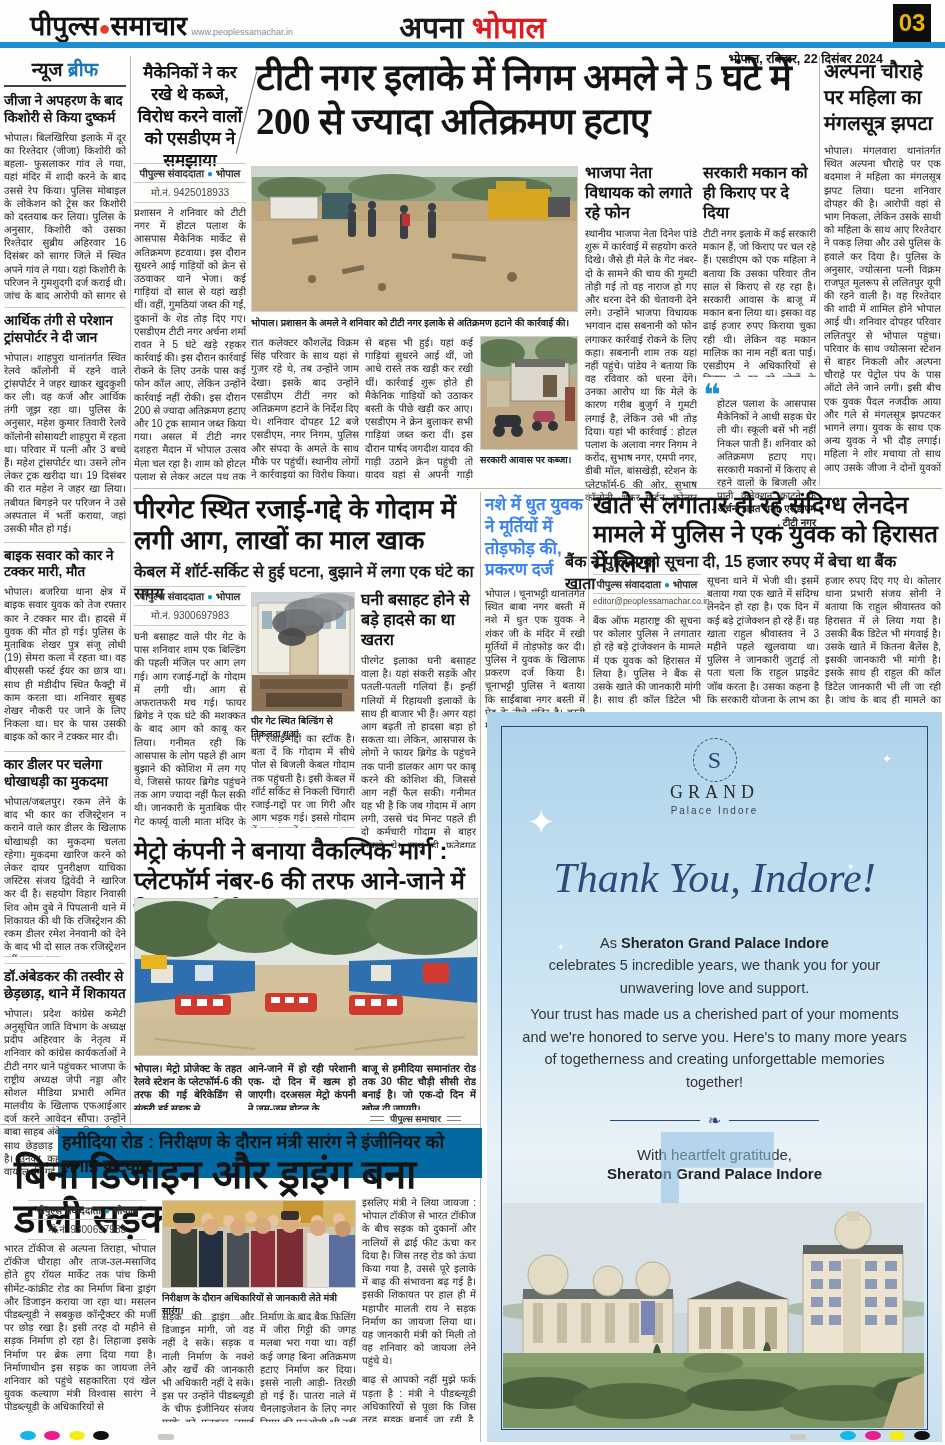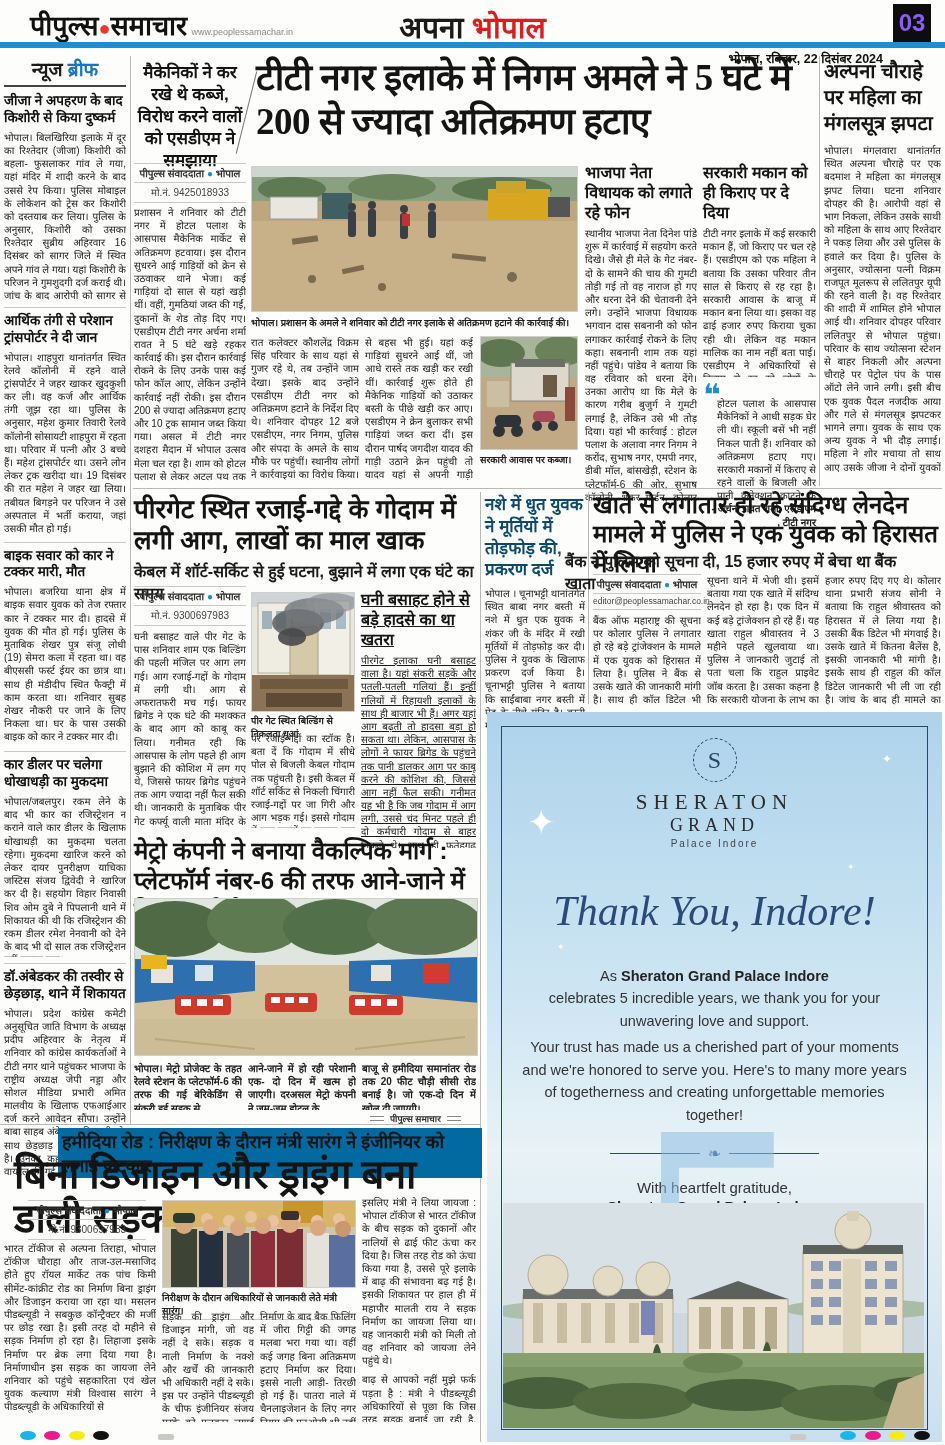--- a/index.html
+++ b/index.html
@@ -10,39 +10,39 @@
   .rule-h { position:absolute; background:#b9b9b6; height:1px; }
   .rule-v { position:absolute; background:#b9b9b6; width:1px; }
 
   
   .logo { font-weight:bold; font-size:27px; letter-spacing:0; color:#111; }
   .logo .dot { color:#e8392b; font-size:20px; }
   .logo-url { font-size:9px; color:#8a8a8a; }
   .center-title { font-weight:bold; font-size:30px; }
   .center-title .red { color:#d91d20; }
   .dateline { font-weight:bold; font-size:12.5px; color:#111; }
-  .pagenum { background:#0d0d0d; color:#8b5cf6; font-weight:bold; font-size:24px; width:38px; height:38px; display:flex; align-items:center; justify-content:center; }
+  .pagenum { background:#0d0d0d; color:#eab308; font-weight:bold; font-size:24px; width:38px; height:38px; display:flex; align-items:center; justify-content:center; }
   .blue-bar { position:absolute; left:0; top:42px; width:945px; height:6px; background:#1e8fcc; }
 
   
   .body-txt { font-size:10px; line-height:1.32; text-align:justify; overflow:hidden; color:#222; }
   .brief-head { font-weight:bold; font-size:13.5px; line-height:1.25; color:#111; }
   .byline { font-size:10px; font-weight:bold; text-align:center; color:#333; border-top:1px solid #c9c9c6; border-bottom:1px solid #c9c9c6; padding:2px 0; }
   .byline .bdot { color:#1e8fcc; }
   .phone { font-size:10px; text-align:center; color:#444; padding:2px 0 3px; border-bottom:1px solid #c9c9c6; }
   .caption { font-size:9.5px; font-weight:bold; color:#222; }
   .photo { overflow:hidden; border:1px solid #cfcfcc; background:#ddd; }
   .photo svg { display:block; }
 
   
   .lead-headline { font-weight:bold; font-size:37px; line-height:1.18; color:#141414; letter-spacing:-0.5px; }
   .side-head { font-weight:bold; font-size:17px; line-height:1.3; text-align:center; color:#141414; }
   .h-fire { font-weight:bold; font-size:26px; line-height:1.2; color:#141414; }
   .h-sub { font-weight:bold; font-size:16px; line-height:1.25; color:#141414; }
-  .h-mid { font-weight:bold; font-size:17px; line-height:1.28; color:#0c4a6e; }
+  .h-mid { font-weight:bold; font-size:17px; line-height:1.28; color:#3b82f6; }
   .subhead { font-weight:bold; font-size:16px; color:#1a1a1a; }
   .h-bank { font-weight:bold; font-size:24px; line-height:1.22; color:#141414; }
   .h-metro { font-weight:bold; font-size:24px; line-height:1.25; color:#141414; }
   .kicker { font-weight:bold; font-size:18px; color:#141414; }
   .h-road { font-weight:bold; font-size:40px; line-height:1.1; color:#141414; letter-spacing:-0.5px; }
   .h-right { font-weight:bold; font-size:20px; line-height:1.3; color:#141414; }
 
   .quote-mark { color:#1e8fcc; font-size:30px; line-height:0.8; font-weight:bold; }
   .quote-attr { font-weight:bold; font-size:10px; text-align:right; color:#222; }
 
@@ -247,21 +247,21 @@
       <ellipse cx="80" cy="10" rx="26" ry="10" fill="#8d9296" opacity="0.7"></ellipse>
       <ellipse cx="40" cy="44" rx="14" ry="9" fill="#46484a" opacity="0.9"></ellipse>
       <rect x="0" y="82" width="104" height="38" fill="#8c7355"></rect>
       <rect x="8" y="86" width="88" height="10" fill="#6f5a41"></rect>
       <rect x="14" y="100" width="76" height="14" fill="#5d4b36"></rect>
     </svg>
   </div>
   <div class="abs caption" style="left:251px; top:714px; width:104px;">पीर गेट स्थित बिल्डिंग से निकलता धुआं</div>
   <div class="abs body-txt" style="left:251px; top:732px; width:104px; height:96px;">पर रजाई-गद्दों का स्टॉक है। बता दें कि गोदाम में सीधे पोल से बिजली केबल गोदाम तक पहुंचती है। इसी केबल में शॉर्ट सर्किट से निकली चिंगारी रजाई-गद्दों पर जा गिरी और आग भड़क गई। इससे गोदाम में रखा लाखों का सामान जल गया।</div>
 
-  <div class="abs" style="left:361px; top:590px; width:115px;text-decoration:underline;">
+  <div class="abs" style="left:361px; top:590px; width:115px;">
     <div class="h-sub">घनी बसाहट होने से बड़े हादसे का था खतरा</div>
     <div class="body-txt" style="margin-top:4px; height:194px;">पीरगेट इलाका घनी बसाहट वाला है। यहां संकरी सड़कें और पतली-पतली गलियां हैं। इन्हीं गलियों में रिहायशी इलाकों के साथ ही बाजार भी हैं। अगर यहां आग बढ़ती तो हादसा बड़ा हो सकता था। लेकिन, आसपास के लोगों ने फायर ब्रिगेड के पहुंचने तक पानी डालकर आग पर काबू करने की कोशिश की, जिससे आग नहीं फैल सकी। गनीमत यह भी है कि जब गोदाम में आग लगी, उससे चंद मिनट पहले ही दो कर्मचारी गोदाम से बाहर निकले थे। साथ ही फतेहगढ़ फायर स्टेशन भी आधा किमी की दूरी पर है ऐसे में दमकलों को पहुंचने में 10 मिनट का वक्त लगा। ऐसे में आग पर काबू पाने में ज्यादा समय नहीं लगा। वरना बड़ा हादसा हो सकता था।</div>
   </div>
 
   <div class="rule-v" style="left:480px; top:492px; height:950px;"></div>
 
   <div class="abs" style="left:485px; top:494px; width:100px;">
     <div class="h-mid">नशे में धुत युवक ने मूर्तियों में तोड़फोड़ की, प्रकरण दर्ज</div>
     <div class="body-txt" style="margin-top:6px; height:142px;">
       <span>भोपाल । चूनाभट्टी थानांतर्गत स्थित बाबा नगर बस्ती में नशे में धुत एक युवक ने शंकर जी के मंदिर में रखी मूर्तियों में तोड़फोड़ कर दी। पुलिस ने युवक के खिलाफ प्रकरण दर्ज किया है।</span>
@@ -311,21 +311,21 @@
           <rect x="236" y="100" width="10" height="7" fill="#fff"></rect>
           <rect x="252" y="100" width="10" height="7" fill="#fff"></rect>
       </g>
       <rect y="120" width="344" height="38" fill="#cdbd96"></rect>
       <line x1="20" y1="140" x2="120" y2="150" stroke="#b9a87f" stroke-width="2"></line>
       <line x1="220" y1="150" x2="330" y2="138" stroke="#b9a87f" stroke-width="2"></line>
     </svg>
   </div>
   <div class="abs body-txt" style="left:134px; top:1062px; width:108px; height:48px; font-weight:bold;">भोपाल। मेट्रो प्रोजेक्ट के तहत रेलवे स्टेशन के प्लेटफॉर्म-6 की तरफ की गई बेरिकेडिंग से संकरी हुई सड़क से</div>
   <div class="abs body-txt" style="left:248px; top:1062px; width:108px; height:48px; font-weight:bold;">आने-जाने में हो रही परेशानी एक- दो दिन में खत्म हो जाएगी। दरअसल मेट्रो कंपनी ने जम-जम होटल के</div>
-  <div class="abs body-txt" style="left:362px; top:1062px; width:114px; height:48px; font-weight:bold;">बाजू से हमीदिया समानांतर रोड तक 20 फीट चौड़ी सीसी रोड बनाई है। जो एक-दो दिन में खोल दी जाएगी।</div>
+  <div class="abs body-txt" style="left:362px; top:1062px; width:114px; height:48px; font-weight:bold;">बाजू से हमीदिया समानांतर रोड तक 30 फीट चौड़ी सीसी रोड बनाई है। जो एक-दो दिन में खोल दी जाएगी।</div>
   <div class="abs credit-line" style="left:370px; top:1112px;">
     <span class="cl"></span>
     <span>पीपुल्स समाचार</span>
     <span class="cl"></span>
   </div>
 
   <div class="rule-h" style="left:0; top:1124px; width:481px;"></div>
 
   <div class="abs kicker" style="left:58px; top:1128px; width:424px; background:#0369a1; padding:1px 4px;">हमीदिया रोड : निरीक्षण के दौरान मंत्री सारंग ने इंजीनियर को लगाई फटकार</div>
   <div class="abs h-road" style="left:14px; top:1152px; width:468px;">बिना डिजाइन और ड्राइंग बना डाली सड़क</div>
@@ -387,21 +387,20 @@
 
     <div class="abs" style="left:40px; top:90px; color:#fff; font-size:34px;">✦</div>
     <div class="abs" style="left:395px; top:40px; color:#fff; font-size:12px;">✦</div>
     <div class="abs" style="left:360px; top:150px; color:#fff; font-size:9px;">✦</div>
     <div class="abs" style="left:70px; top:230px; color:#fff; font-size:9px;">✦</div>
 
     <div style="padding-top:26px;">
       <div class="ad-logo-circle">
           <span>S</span>
         </div>
-      <div class="ad-brand" style="margin-top:8px;">SHERATON</div>
       <div class="ad-brand2">GRAND</div>
       <div class="ad-sub" style="margin-top:2px;">Palace Indore</div>
     </div>
 
     <div class="ad-script" style="margin-top:38px;">Thank You, Indore!</div>
 
     <div class="ad-body" style="margin:30px 36px 0;">
       <span>As </span><b>Sheraton Grand Palace Indore</b><br>
       <span>celebrates 5 incredible years, we thank you for your unwavering love and support.</span>
     </div>

